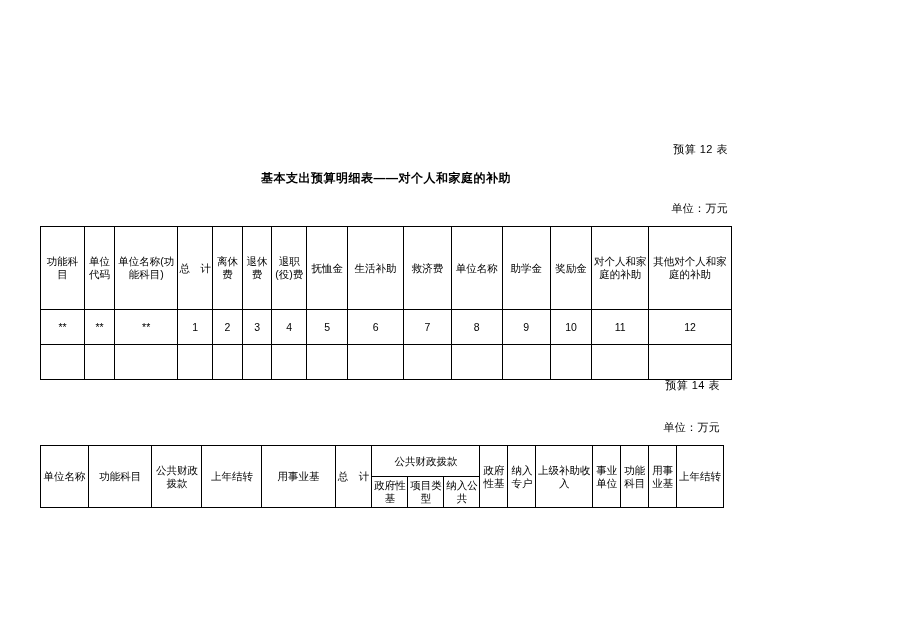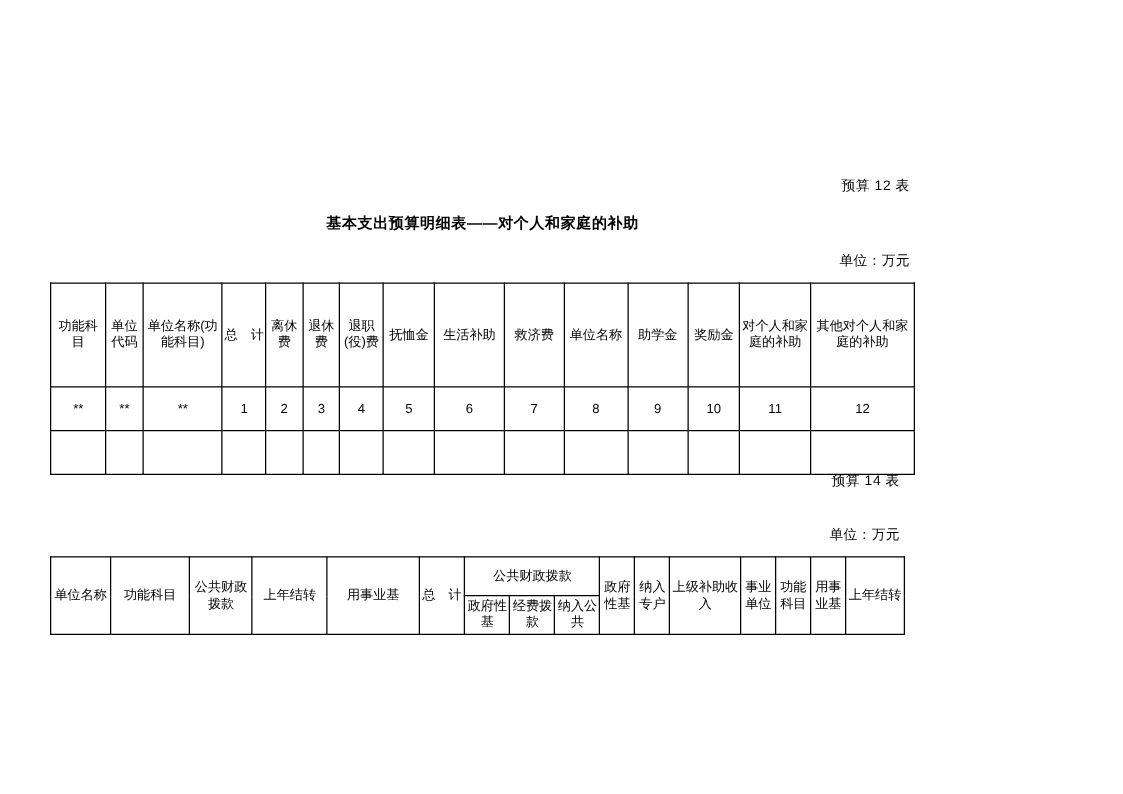--- a/index.html
+++ b/index.html
@@ -211,20 +211,20 @@
           <td rowspan="2">政府性基</td>
           <td rowspan="2">纳入专户</td>
           <td rowspan="2">上级补助收入</td>
           <td rowspan="2">事业单位</td>
           <td rowspan="2">功能科目</td>
           <td rowspan="2">用事业基</td>
           <td rowspan="2">上年结转</td>
         </tr>
         <tr class="r2">
           <td>政府性基</td>
-          <td>经费拨款</td>
+          <td>项目类型</td>
           <td>纳入公共</td>
         </tr>
       </thead>
     </table>
   </div>
 
 </div>
 
 </body></html>

